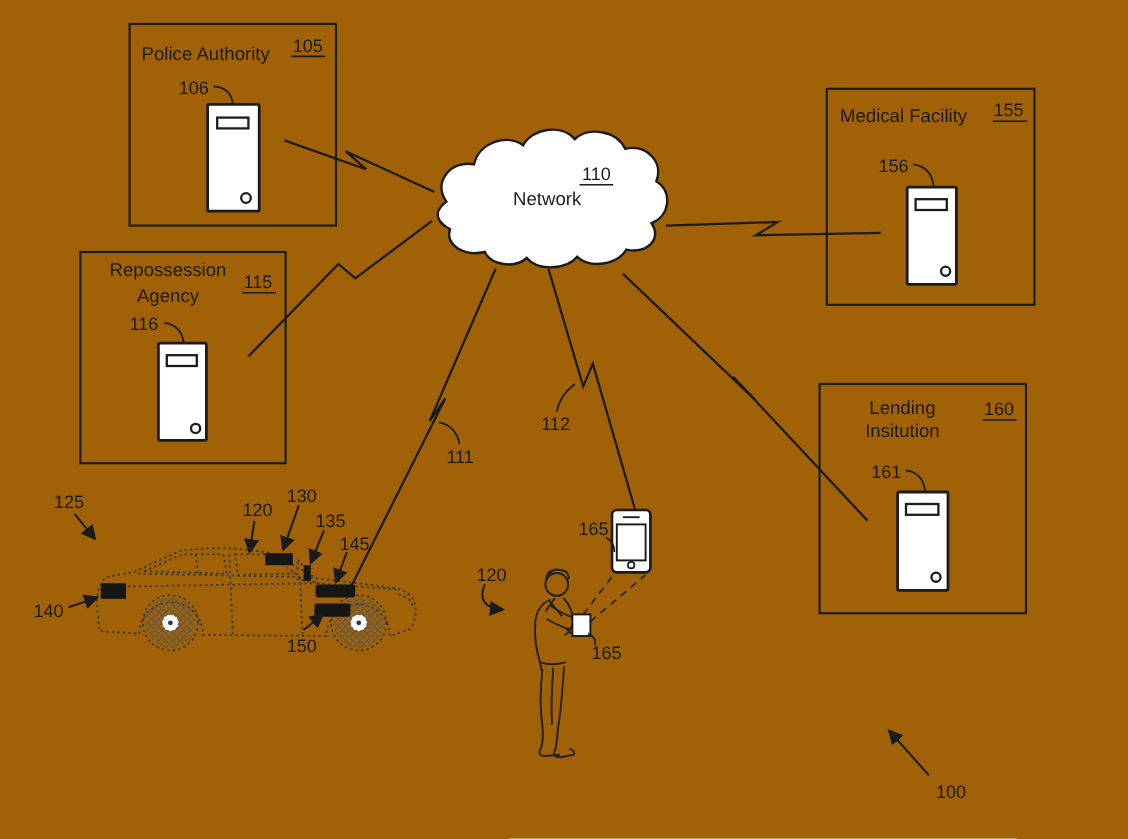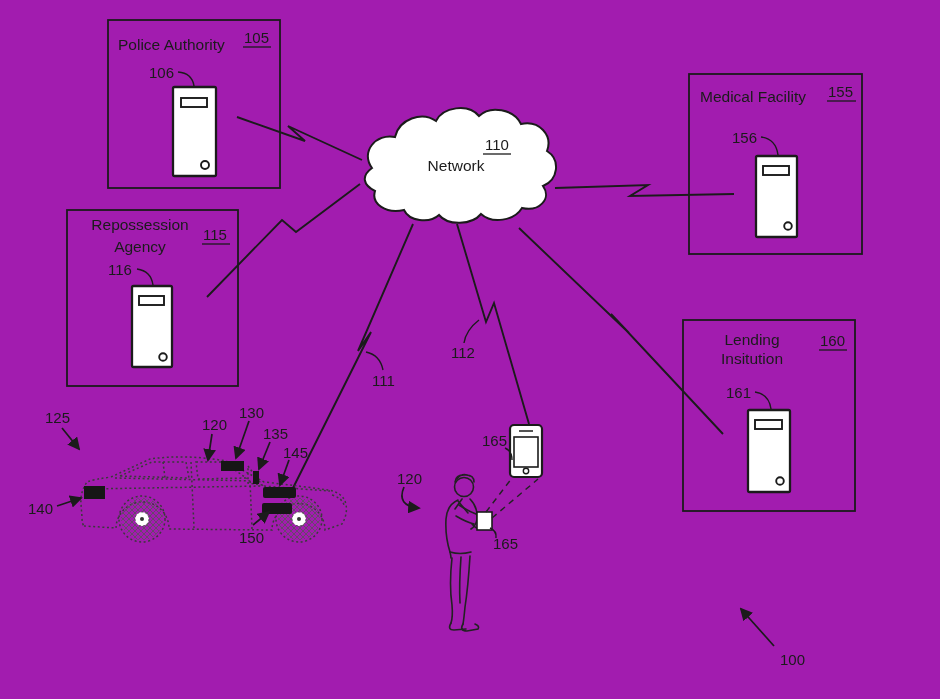--- a/index.html
+++ b/index.html
@@ -1,16 +1,16 @@
 <!DOCTYPE html>
 <html><head>
 <meta charset="utf-8">
 <style>
   html,body{margin:0;padding:0;background:#ffffff;}
-  .stage{position:relative;width:940px;height:699px;background:#a21caf;overflow:hidden;
+  .stage{position:relative;width:940px;height:699px;background:#a16207;overflow:hidden;
          font-family:"Liberation Sans","DejaVu Sans",sans-serif;}
   svg{display:block}
   text{fill:#1b1b1b;font-family:"Liberation Sans","DejaVu Sans",sans-serif;}
   .t{font-size:15.5px;}
   .ref{font-size:15px;}
   .box{fill:none;stroke:#1b1b1b;stroke-width:1.8;}
   .cloud{fill:#ffffff;stroke:#1b1b1b;stroke-width:2;}
   .bolt{fill:none;stroke:#1b1b1b;stroke-width:1.9;stroke-linejoin:miter;}
   .srv{fill:#ffffff;stroke:#1b1b1b;stroke-width:2.3;}
   .srv2{fill:none;stroke:#1b1b1b;stroke-width:1.9;}

